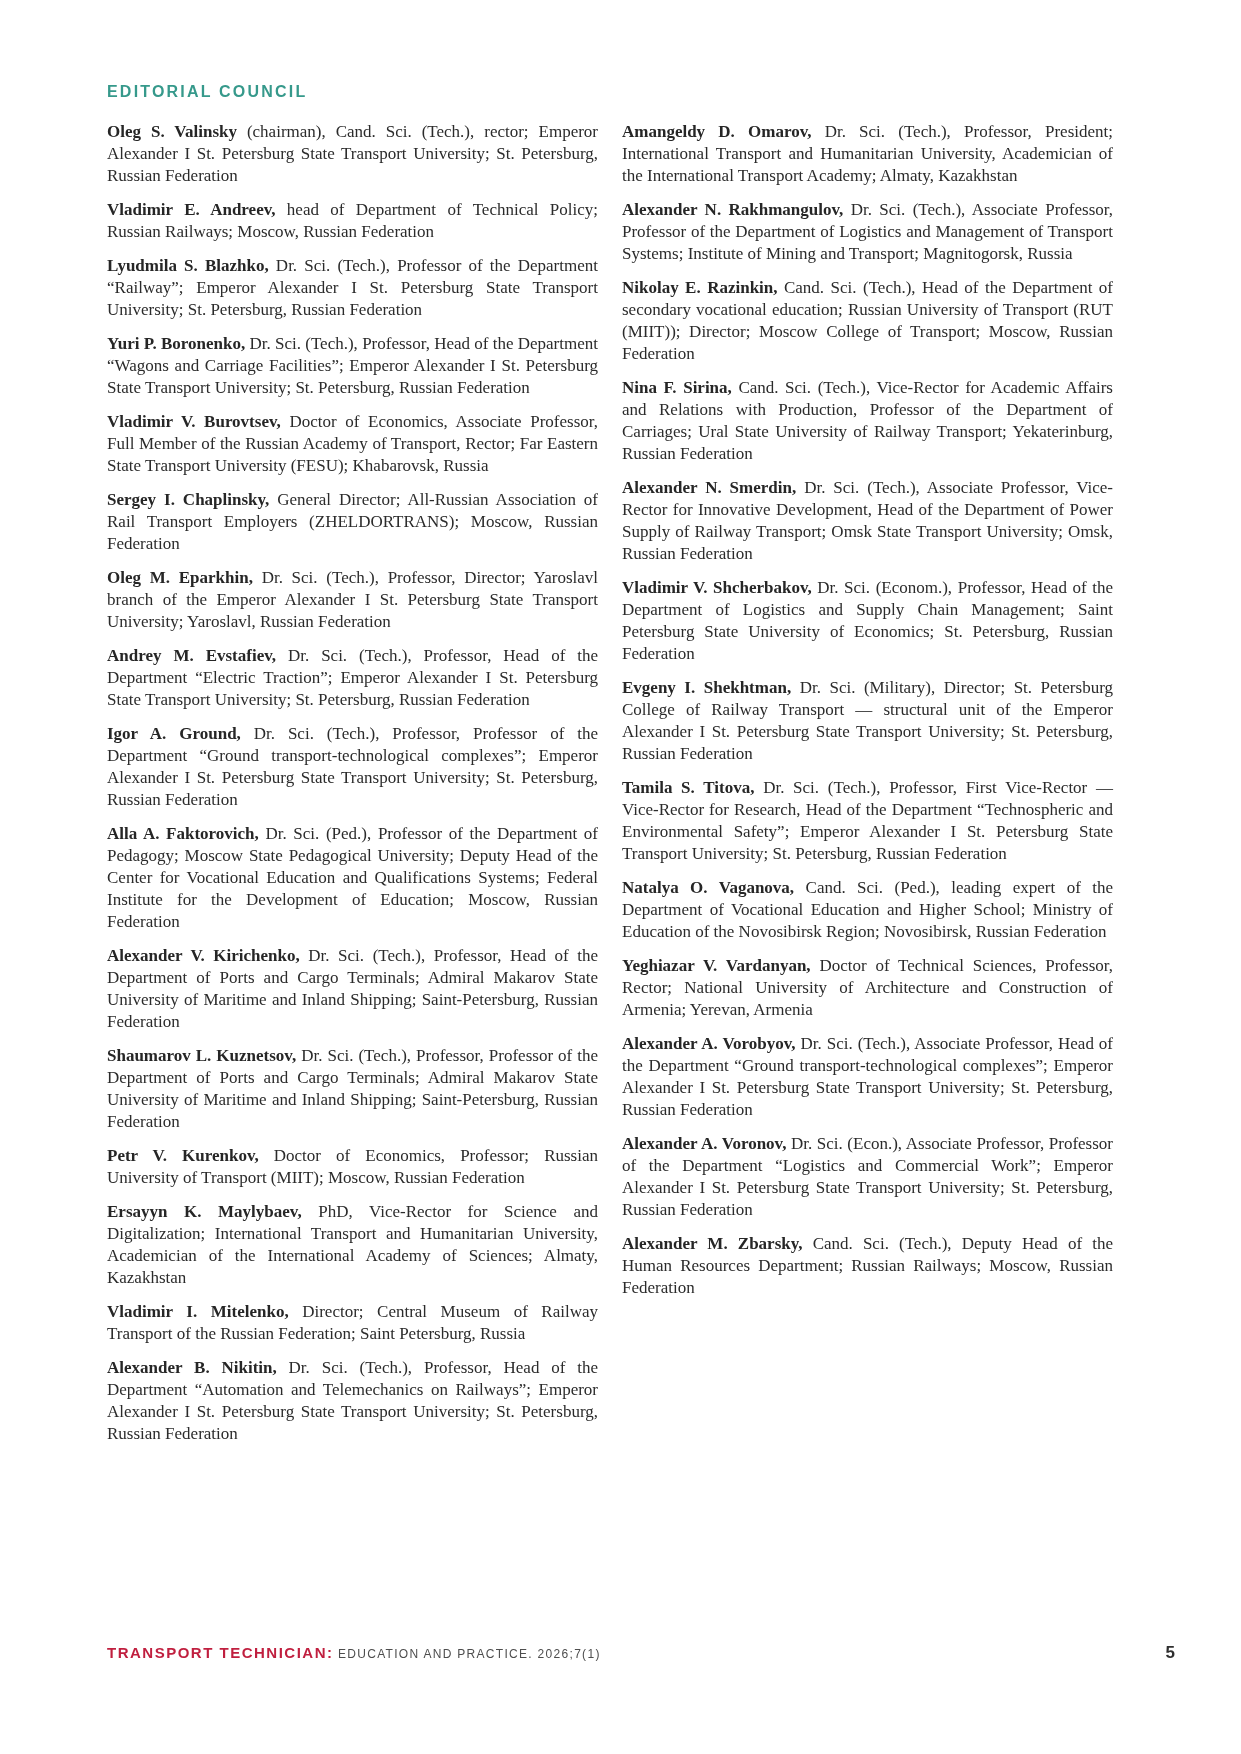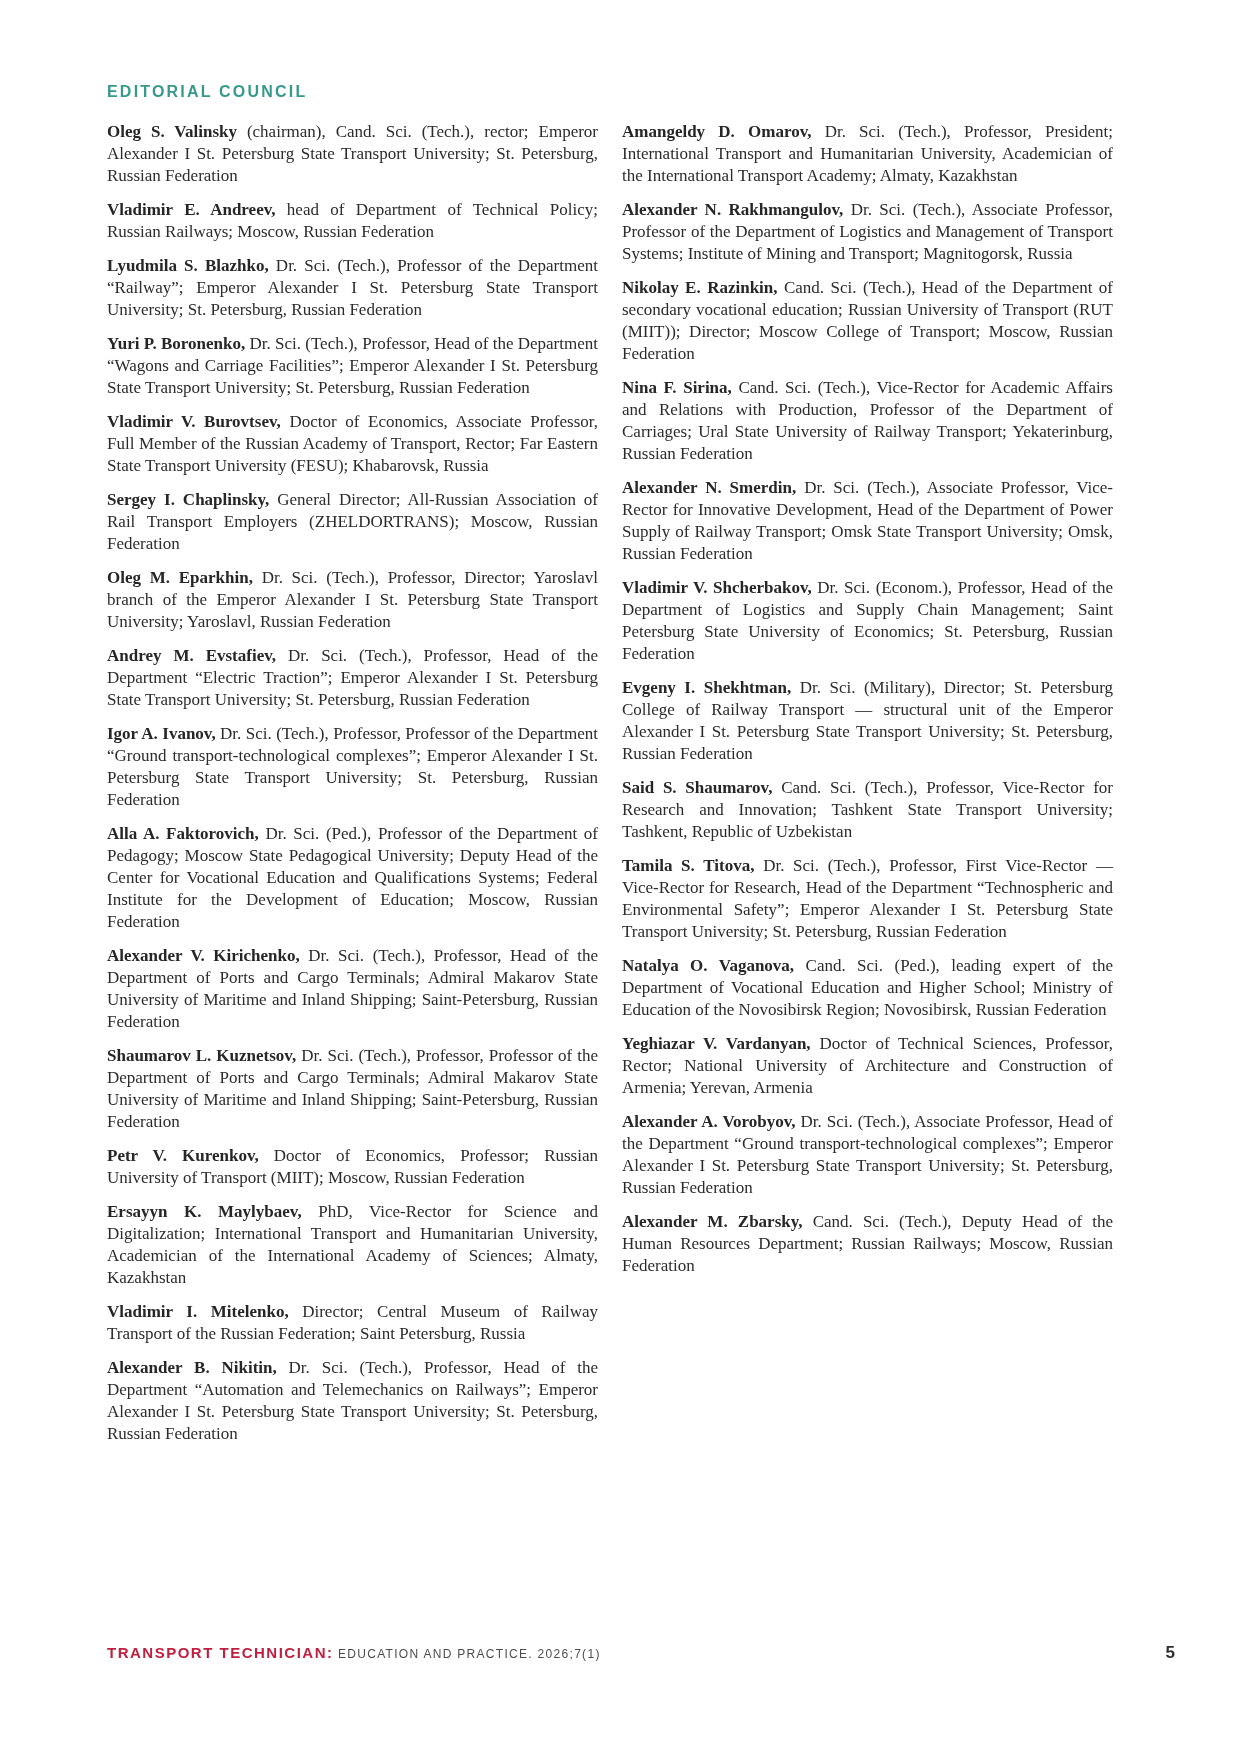--- a/index.html
+++ b/index.html
@@ -92,21 +92,21 @@
         <p class="member"><b>Yuri P. Boronenko,</b><span> Dr. Sci. (Tech.), Professor, Head of the Department “Wagons and Carriage Facilities”; Emperor Alexander I St. Petersburg State Transport University; St. Petersburg, Russian Federation</span></p>
 
         <p class="member"><b>Vladimir V. Burovtsev,</b><span> Doctor of Economics, Associate Professor, Full Member of the Russian Academy of Transport, Rector; Far Eastern State Transport University (FESU); Khabarovsk, Russia</span></p>
 
         <p class="member"><b>Sergey I. Chaplinsky,</b><span> General Director; All-Russian Association of Rail Transport Employers (ZHELDORTRANS); Moscow, Russian Federation</span></p>
 
         <p class="member"><b>Oleg M. Eparkhin,</b><span> Dr. Sci. (Tech.), Professor, Director; Yaroslavl branch of the Emperor Alexander I St. Petersburg State Transport University; Yaroslavl, Russian Federation</span></p>
 
         <p class="member"><b>Andrey M. Evstafiev,</b><span> Dr. Sci. (Tech.), Professor, Head of the Department “Electric Traction”; Emperor Alexander I St. Petersburg State Transport University; St. Petersburg, Russian Federation</span></p>
 
-        <p class="member"><b>Igor A. Ivanov,</b><span> Dr. Sci. (Tech.), Professor, Professor of the Department “Ground transport-technological complexes”; Emperor Alexander I St. Petersburg State Transport University; St. Petersburg, Russian Federation</span></p>
+        <p class="member"><b>Igor A. Ground,</b><span> Dr. Sci. (Tech.), Professor, Professor of the Department “Ground transport-technological complexes”; Emperor Alexander I St. Petersburg State Transport University; St. Petersburg, Russian Federation</span></p>
 
         <p class="member"><b>Alla A. Faktorovich,</b><span> Dr. Sci. (Ped.), Professor of the Department of Pedagogy; Moscow State Pedagogical University; Deputy Head of the Center for Vocational Education and Qualifications Systems; Federal Institute for the Development of Education; Moscow, Russian Federation</span></p>
 
         <p class="member"><b>Alexander V. Kirichenko,</b><span> Dr. Sci. (Tech.), Professor, Head of the Department of Ports and Cargo Terminals; Admiral Makarov State University of Maritime and Inland Shipping; Saint-Petersburg, Russian Federation</span></p>
 
         <p class="member"><b>Shaumarov L. Kuznetsov,</b><span> Dr. Sci. (Tech.), Professor, Professor of the Department of Ports and Cargo Terminals; Admiral Makarov State University of Maritime and Inland Shipping; Saint-Petersburg, Russian Federation</span></p>
 
         <p class="member"><b>Petr V. Kurenkov,</b><span> Doctor of Economics, Professor; Russian University of Transport (MIIT); Moscow, Russian Federation</span></p>
 
         <p class="member"><b>Ersayyn K. Maylybaev,</b><span> PhD, Vice-Rector for Science and Digitalization; International Transport and Humanitarian University, Academician of the International Academy of Sciences; Almaty, Kazakhstan</span></p>
@@ -125,30 +125,30 @@
         <p class="member"><b>Nikolay E. Razinkin,</b><span> Cand. Sci. (Tech.), Head of the Department of secondary vocational education; Russian University of Transport (RUT (MIIT)); Director; Moscow College of Transport; Moscow, Russian Federation</span></p>
 
         <p class="member"><b>Nina F. Sirina,</b><span> Cand. Sci. (Tech.), Vice-Rector for Academic Affairs and Relations with Production, Professor of the Department of Carriages; Ural State University of Railway Transport; Yekaterinburg, Russian Federation</span></p>
 
         <p class="member"><b>Alexander N. Smerdin,</b><span> Dr. Sci. (Tech.), Associate Professor, Vice-Rector for Innovative Development, Head of the Department of Power Supply of Railway Transport; Omsk State Transport University; Omsk, Russian Federation</span></p>
 
         <p class="member"><b>Vladimir V. Shcherbakov,</b><span> Dr. Sci. (Econom.), Professor, Head of the Department of Logistics and Supply Chain Management; Saint Petersburg State University of Economics; St. Petersburg, Russian Federation</span></p>
 
         <p class="member"><b>Evgeny I. Shekhtman,</b><span> Dr. Sci. (Military), Director; St. Petersburg College of Railway Transport — structural unit of the Emperor Alexander I St. Petersburg State Transport University; St. Petersburg, Russian Federation</span></p>
 
-        <p class="member"><b>Said S. Shaumarov,</b><span> Cand. Sci. (Tech.), Professor, Vice-Rector for Research and Innovation; Tashkent State Transport University; Tashkent, Republic of Uzbekistan</span></p>
 
         <p class="member"><b>Tamila S. Titova,</b><span> Dr. Sci. (Tech.), Professor, First Vice-Rector — Vice-Rector for Research, Head of the Department “Technospheric and Environmental Safety”; Emperor Alexander I St. Petersburg State Transport University; St. Petersburg, Russian Federation</span></p>
 
         <p class="member"><b>Natalya O. Vaganova,</b><span> Cand. Sci. (Ped.), leading expert of the Department of Vocational Education and Higher School; Ministry of Education of the Novosibirsk Region; Novosibirsk, Russian Federation</span></p>
 
         <p class="member"><b>Yeghiazar V. Vardanyan,</b><span> Doctor of Technical Sciences, Professor, Rector; National University of Architecture and Construction of Armenia; Yerevan, Armenia</span></p>
 
         <p class="member"><b>Alexander A. Vorobyov,</b><span> Dr. Sci. (Tech.), Associate Professor, Head of the Department “Ground transport-technological complexes”; Emperor Alexander I St. Petersburg State Transport University; St. Petersburg, Russian Federation</span></p>
 
+        <p class="member"><b>Alexander A. Voronov,</b><span> Dr. Sci. (Econ.), Associate Professor, Professor of the Department “Logistics and Commercial Work”; Emperor Alexander I St. Petersburg State Transport University; St. Petersburg, Russian Federation</span></p>
 
         <p class="member"><b>Alexander M. Zbarsky,</b><span> Cand. Sci. (Tech.), Deputy Head of the Human Resources Department; Russian Railways; Moscow, Russian Federation</span></p>
       </div>
 
   </div>
 
   <div class="page-footer">
     <div>
       <span class="footer-journal">TRANSPORT TECHNICIAN:</span>
       <span class="footer-subtitle">EDUCATION AND PRACTICE. 2026;7(1)</span>

